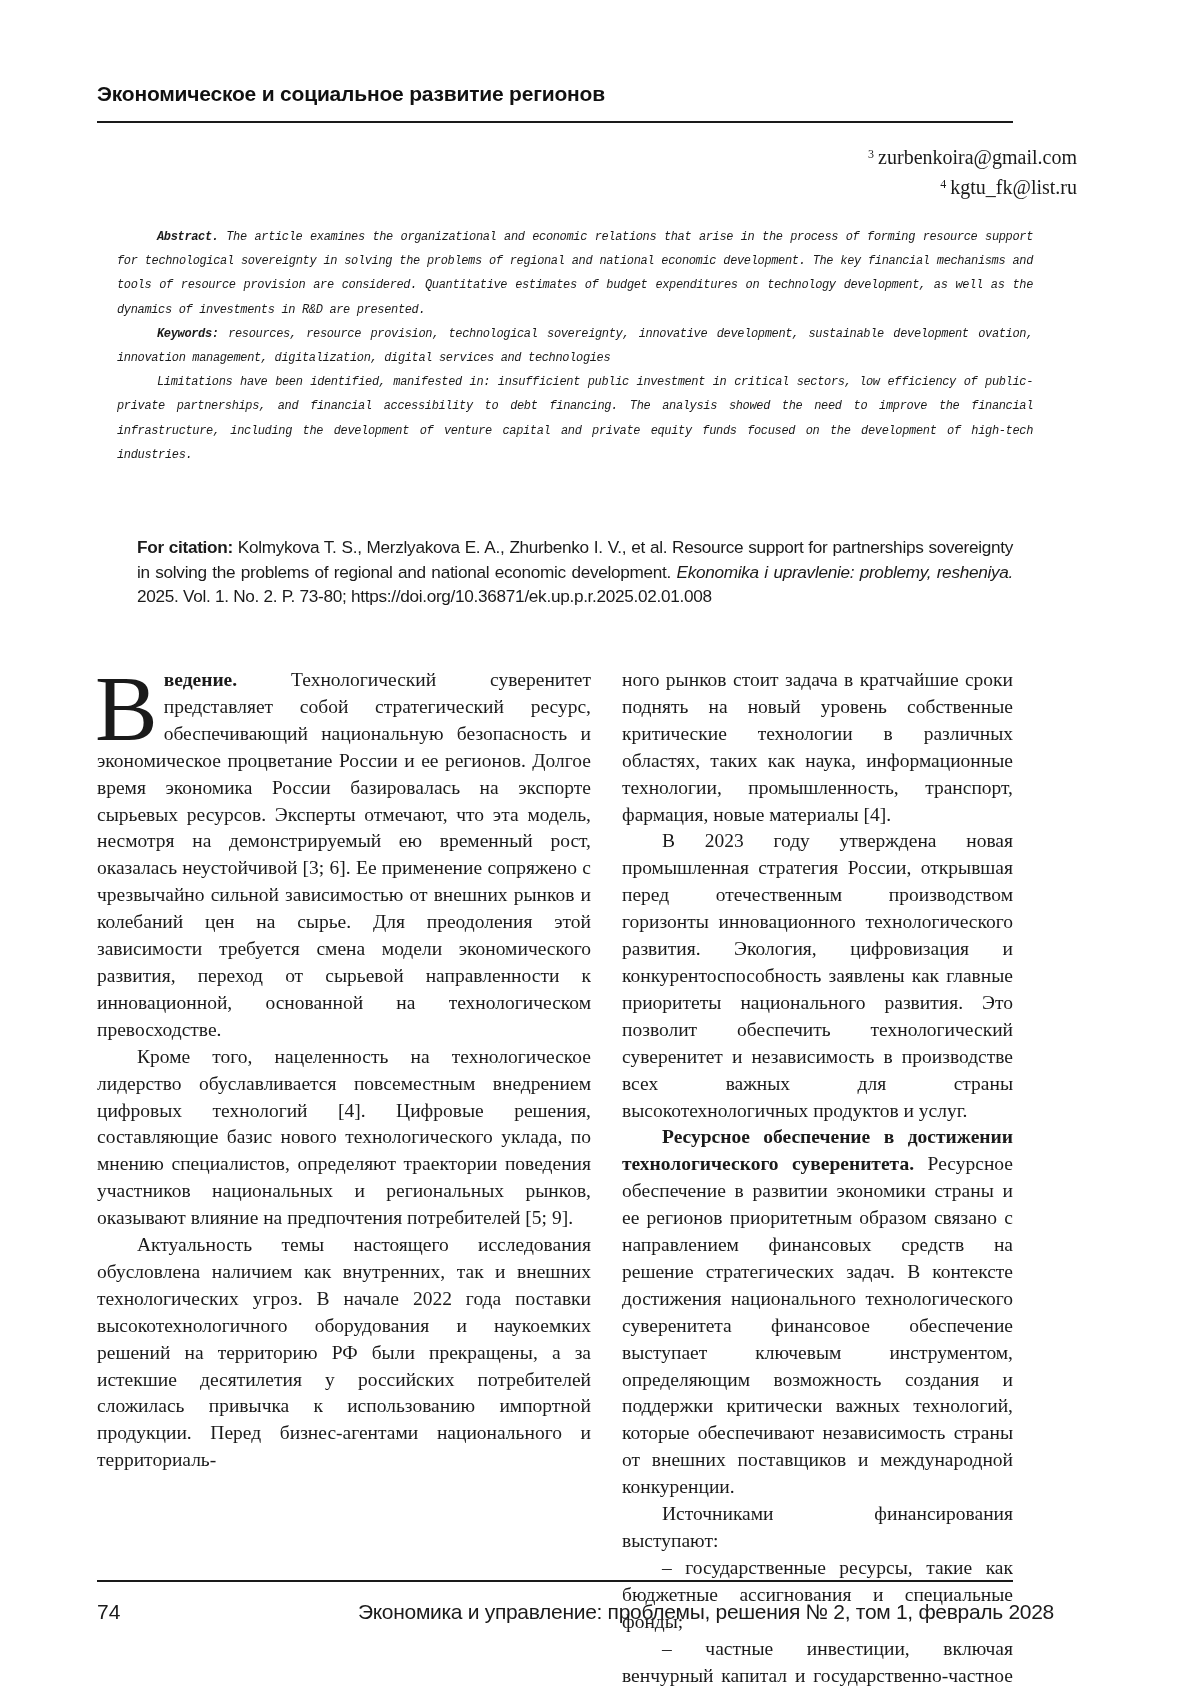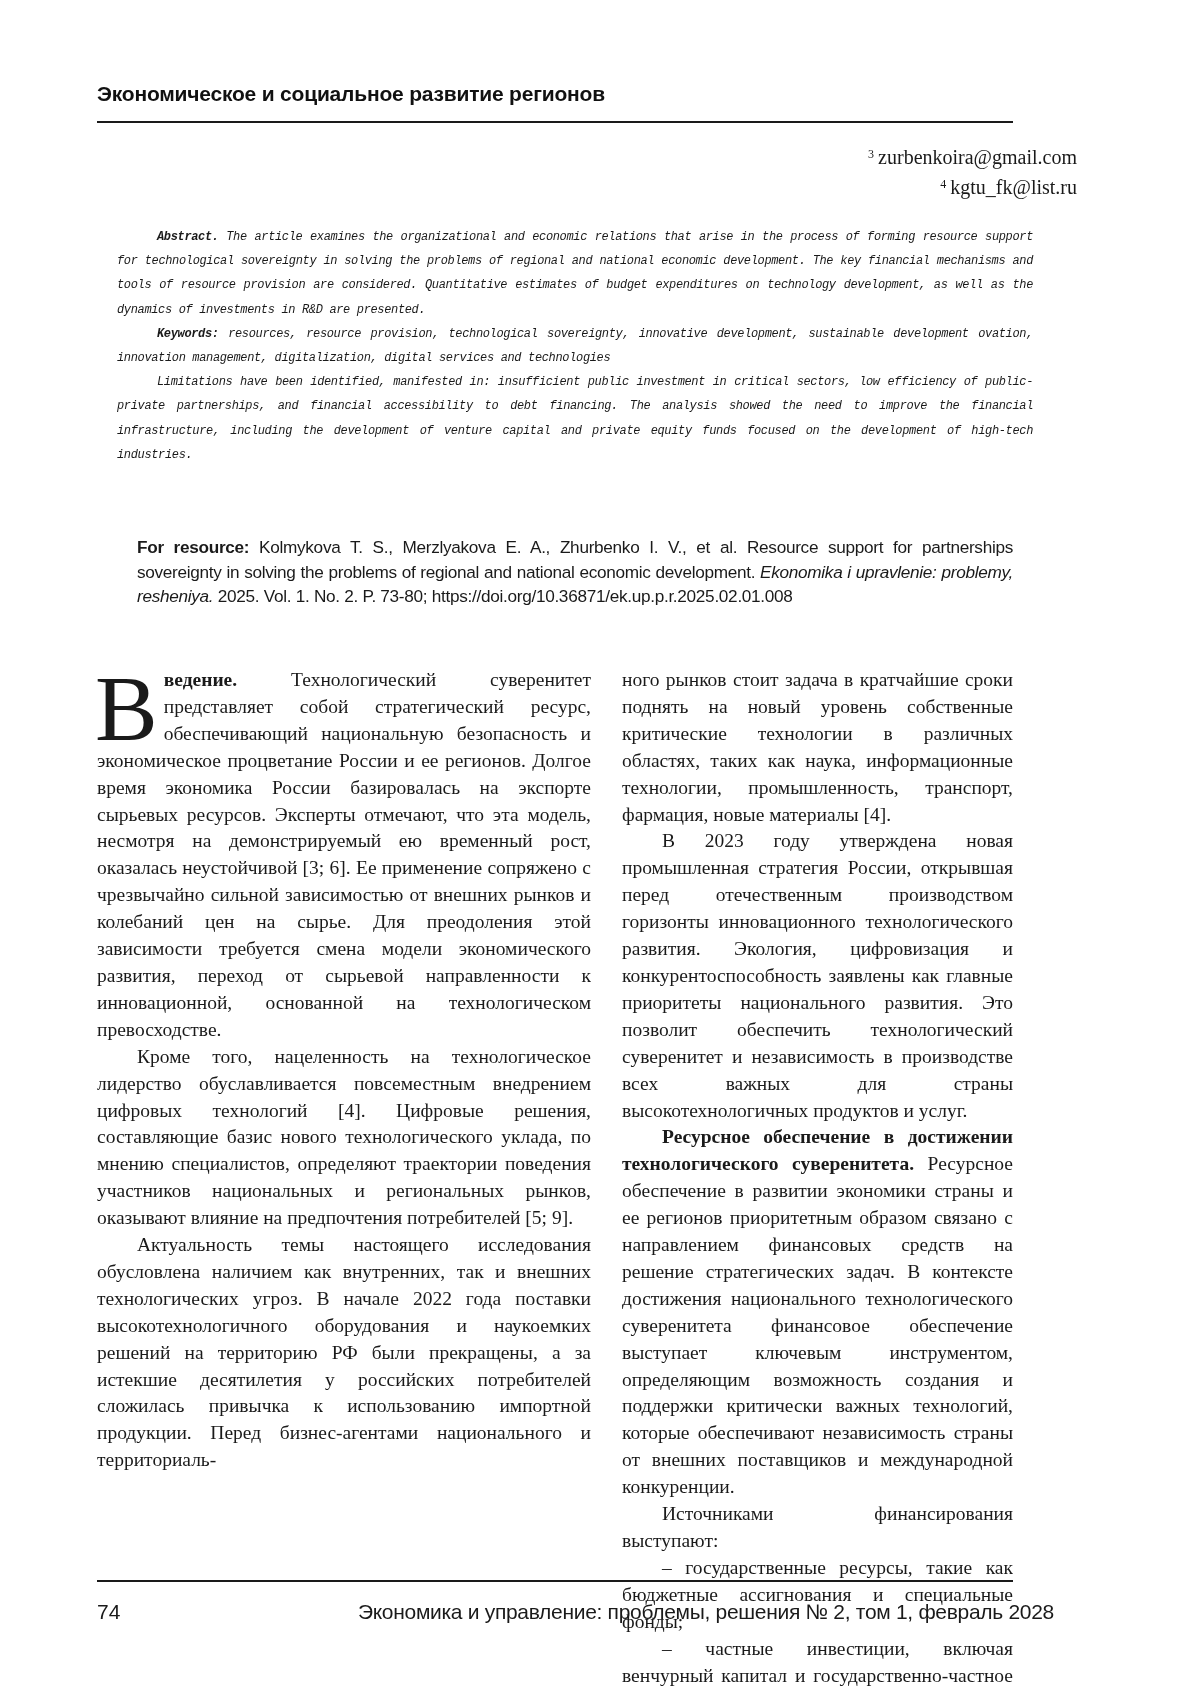--- a/index.html
+++ b/index.html
@@ -79,21 +79,21 @@
     </div>
   </div>
 
   <div class="abstract">
     <p><b>Abstract.</b><span> The article examines the organizational and economic relations that arise in the process of forming resource support for technological sovereignty in solving the problems of regional and national economic development. The key financial mechanisms and tools of resource provision are considered. Quantitative estimates of budget expenditures on technology development, as well as the dynamics of investments in R&amp;D are presented.</span></p>
     <p><b>Keywords:</b><span> resources, resource provision, technological sovereignty, innovative development, sustainable development ovation, innovation management, digitalization, digital services and technologies</span></p>
     <p>Limitations have been identified, manifested in: insufficient public investment in critical sectors, low efficiency of public-private partnerships, and financial accessibility to debt financing. The analysis showed the need to improve the financial infrastructure, including the development of venture capital and private equity funds focused on the development of high-tech industries.</p>
   </div>
 
   <div class="citation">
-    <b>For resource:</b><span> Kolmykova T. S., Merzlyakova E. A., Zhurbenko I. V., et al. Resource support for partnerships sovereignty in solving the problems of regional and national economic development. </span><i>Ekonomika i upravlenie: problemy, resheniya.</i><span> 2025. Vol. 1. No. 2. P. 73-80; https://doi.org/10.36871/ek.up.p.r.2025.02.01.008</span>
+    <b>For citation:</b><span> Kolmykova T. S., Merzlyakova E. A., Zhurbenko I. V., et al. Resource support for partnerships sovereignty in solving the problems of regional and national economic development. </span><i>Ekonomika i upravlenie: problemy, resheniya.</i><span> 2025. Vol. 1. No. 2. P. 73-80; https://doi.org/10.36871/ek.up.p.r.2025.02.01.008</span>
   </div>
 
   <div class="col left">
     <p class="noindent"><span class="dropcap">В</span><b>ведение.</b><span> Технологический суверенитет представляет собой стратегический ресурс, обеспечивающий национальную безопасность и экономическое процветание России и ее регионов. Долгое время экономика России базировалась на экспорте сырьевых ресурсов. Эксперты отмечают, что эта модель, несмотря на демонстрируемый ею временный рост, оказалась неустойчивой [3; 6]. Ее применение сопряжено с чрезвычайно сильной зависимостью от внешних рынков и колебаний цен на сырье. Для преодоления этой зависимости требуется смена модели экономического развития, переход от сырьевой направленности к инновационной, основанной на технологическом превосходстве.</span></p>
     <p>Кроме того, нацеленность на технологическое лидерство обуславливается повсеместным внедрением цифровых технологий [4]. Цифровые решения, составляющие базис нового технологического уклада, по мнению специалистов, определяют траектории поведения участников национальных и региональных рынков, оказывают влияние на предпочтения потребителей [5; 9].</p>
     <p>Актуальность темы настоящего исследования обусловлена наличием как внутренних, так и внешних технологических угроз. В начале 2022 года поставки высокотехнологичного оборудования и наукоемких решений на территорию РФ были прекращены, а за истекшие десятилетия у российских потребителей сложилась привычка к использованию импортной продукции. Перед бизнес-агентами национального и территориаль-</p>
   </div>
 
   <div class="col right">
     <p class="noindent">ного рынков стоит задача в кратчайшие сроки поднять на новый уровень собственные критические технологии в различных областях, таких как наука, информационные технологии, промышленность, транспорт, фармация, новые материалы [4].</p>

